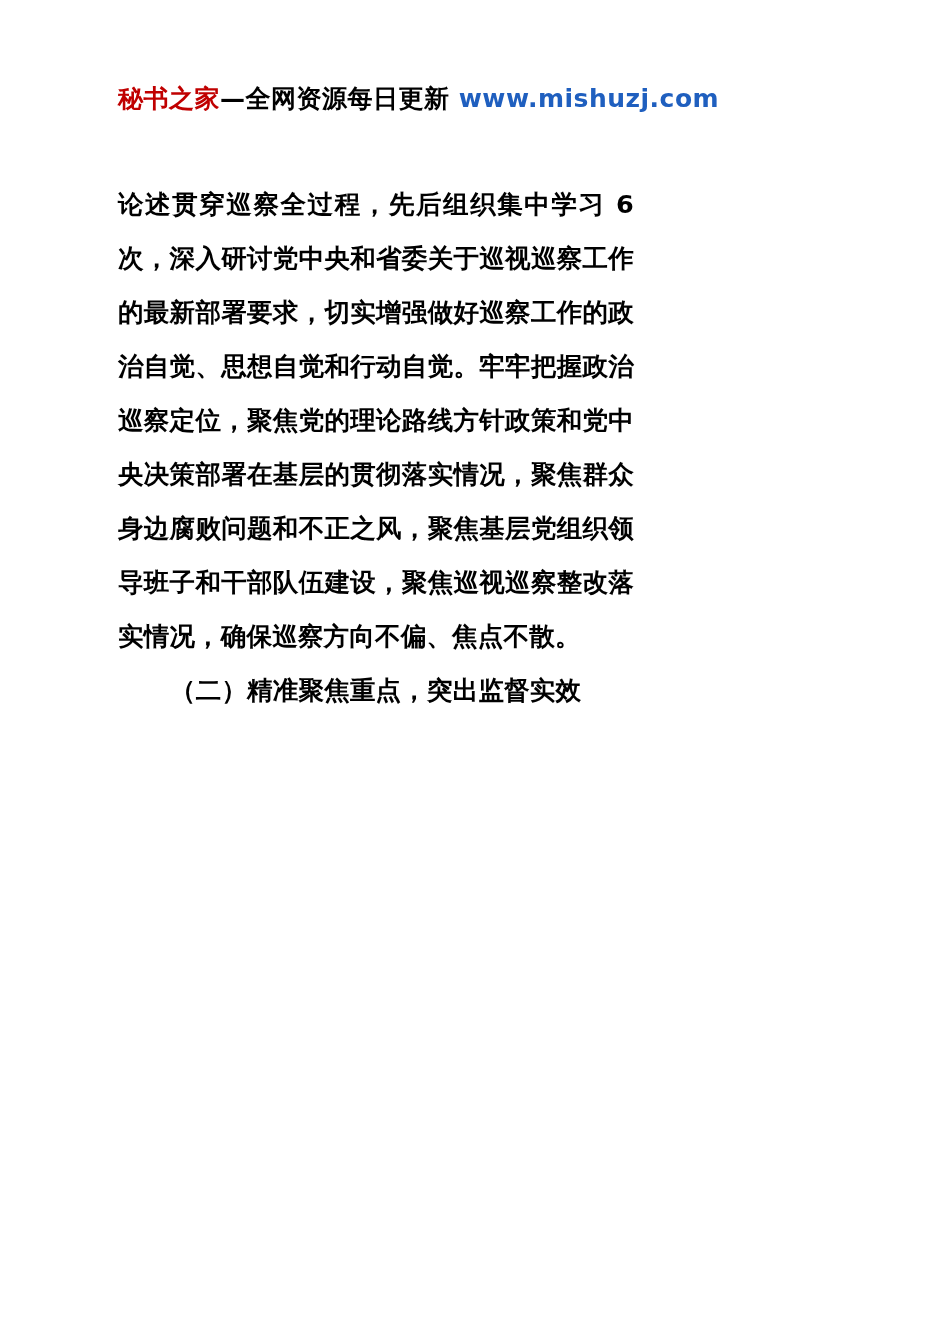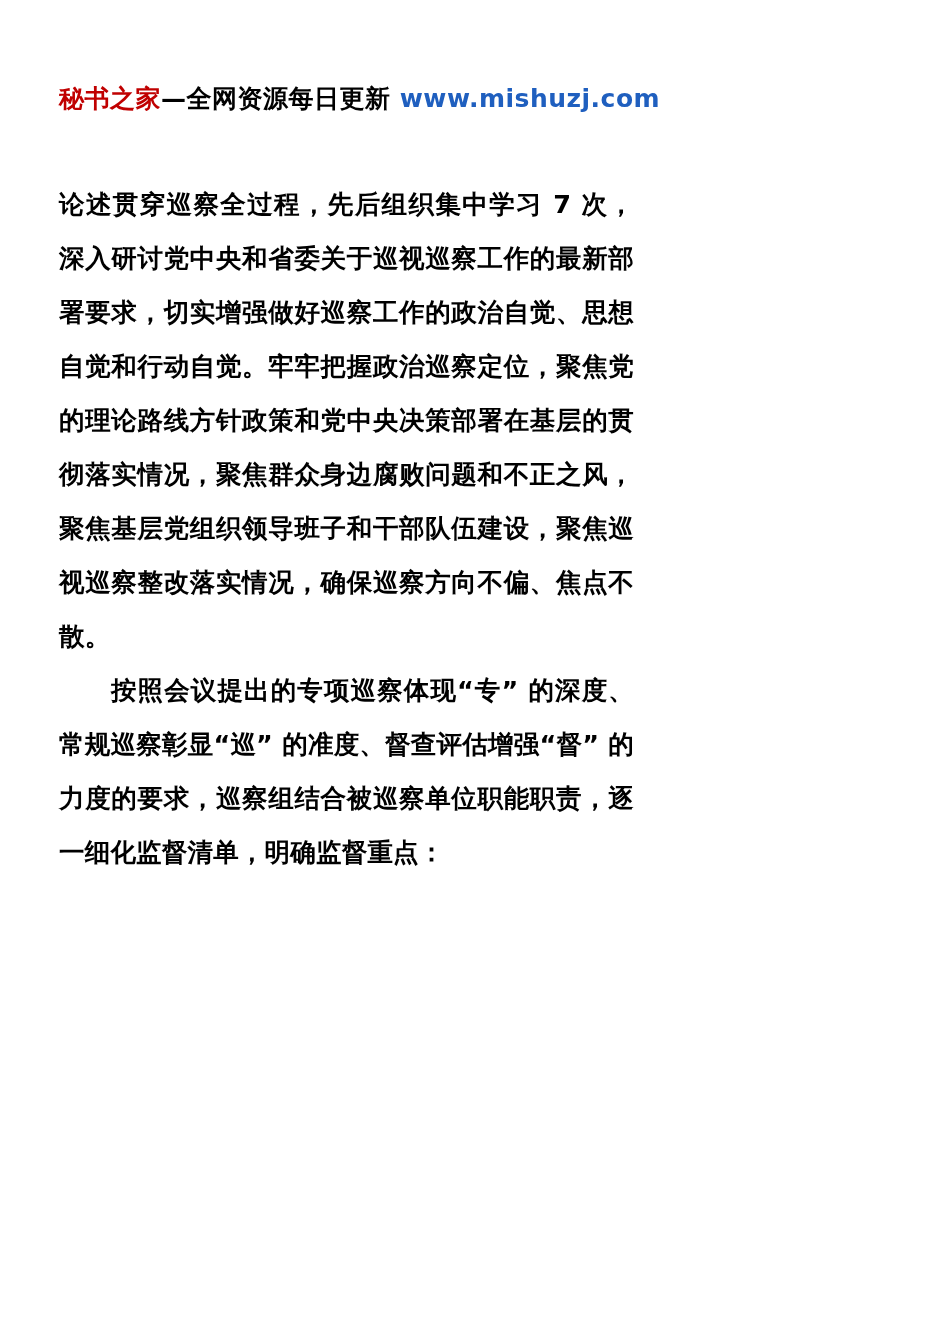--- a/index.html
+++ b/index.html
@@ -12,21 +12,21 @@
     height: 1344px;
     font-family: "DejaVu Sans", "Liberation Sans", sans-serif;
     color: #000000;
     position: relative;
     overflow: hidden;
   }
   .page {
     width: 752px;
     height: 1344px;
     box-sizing: border-box;
-    padding: 0 118px 0 59px;
+    padding: 0 118px 0 118px;
     position: relative;
   }
   .header-banner {
     padding-top: 82px;
     font-size: 25px;
     font-weight: bold;
     letter-spacing: 0.5px;
     white-space: nowrap;
   }
   .brand {
@@ -62,17 +62,17 @@
 </head>
 <body>
 
 <div class="page">
 
   <div class="header-banner">
     <span class="brand">秘书之家</span><span class="banner-text">—全网资源每日更新</span> <span class="banner-url">www.mishuzj.com</span>
   </div>
 
   <div class="body-text">
-    <p class="para">论述贯穿巡察全过程，先后组织集中学习 7 次，深入研讨党中央和省委关于巡视巡察工作的最新部署要求，切实增强做好巡察工作的政治自觉、思想自觉和行动自觉。牢牢把握政治巡察定位，聚焦党的理论路线方针政策和党中央决策部署在基层的贯彻落实情况，聚焦群众身边腐败问题和不正之风，聚焦基层党组织领导班子和干部队伍建设，聚焦巡视巡察整改落实情况，确保巡察方向不偏、焦点不散。</p>
-    <p class="para indent spread">按照会议提出的专项巡察体现“专” 的深度、常规巡察彰显“巡” 的准度、督查评估增强“督” 的力度的要求，巡察组结合被巡察单位职能职责，逐一细化监督清单，明确监督重点：</p>
+    <p class="para">论述贯穿巡察全过程，先后组织集中学习 6 次，深入研讨党中央和省委关于巡视巡察工作的最新部署要求，切实增强做好巡察工作的政治自觉、思想自觉和行动自觉。牢牢把握政治巡察定位，聚焦党的理论路线方针政策和党中央决策部署在基层的贯彻落实情况，聚焦群众身边腐败问题和不正之风，聚焦基层党组织领导班子和干部队伍建设，聚焦巡视巡察整改落实情况，确保巡察方向不偏、焦点不散。</p>
+    <p class="para indent">（二）精准聚焦重点，突出监督实效</p>
   </div>
 
 </div>
 
 </body></html>

